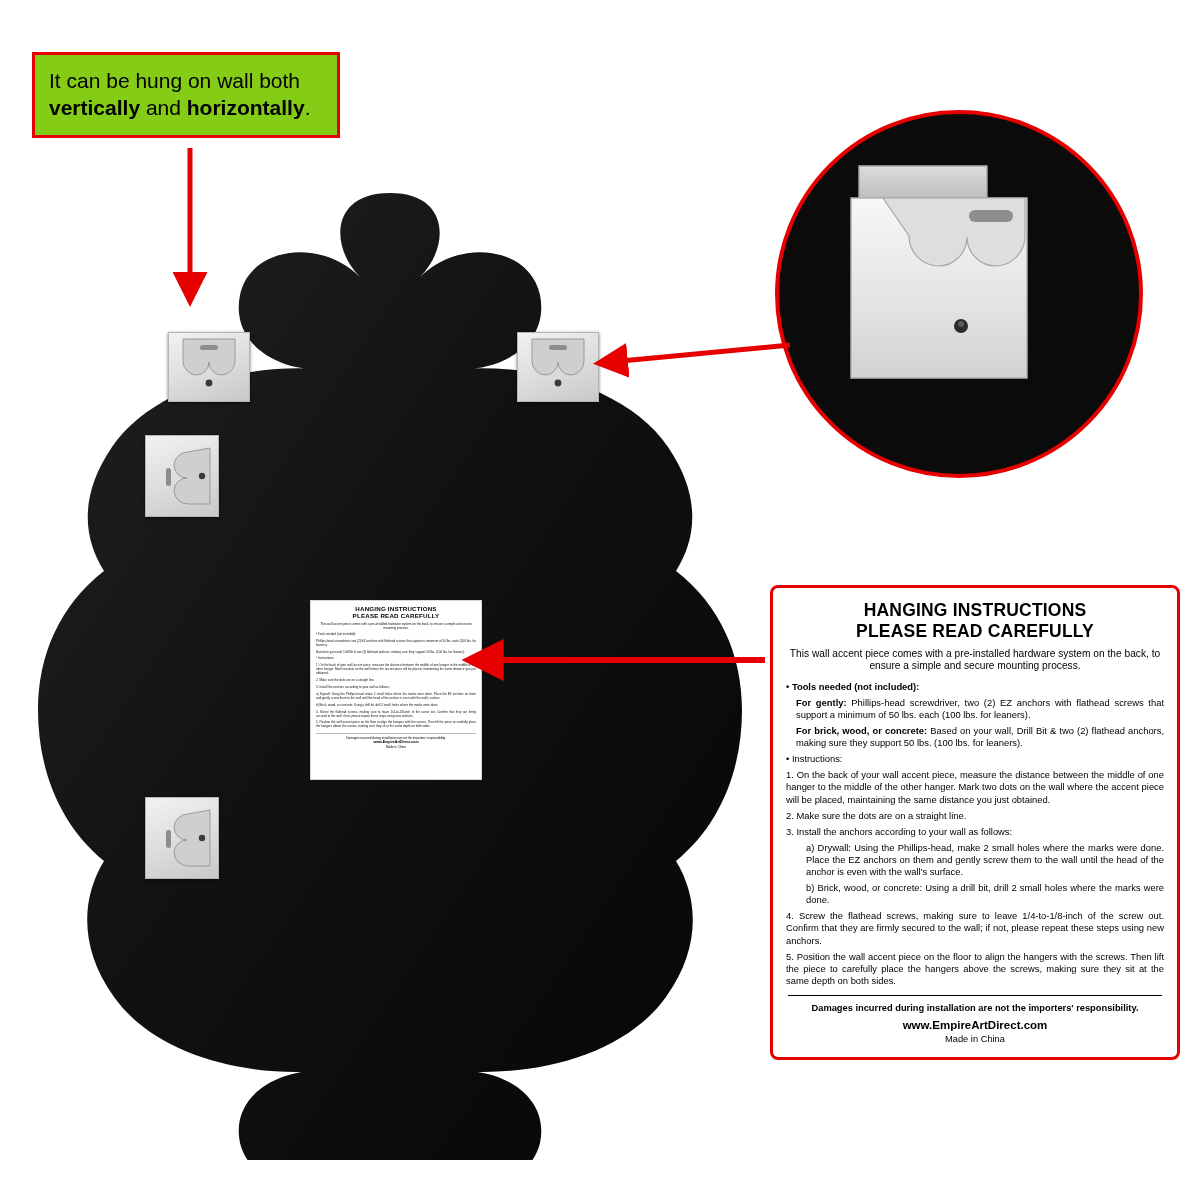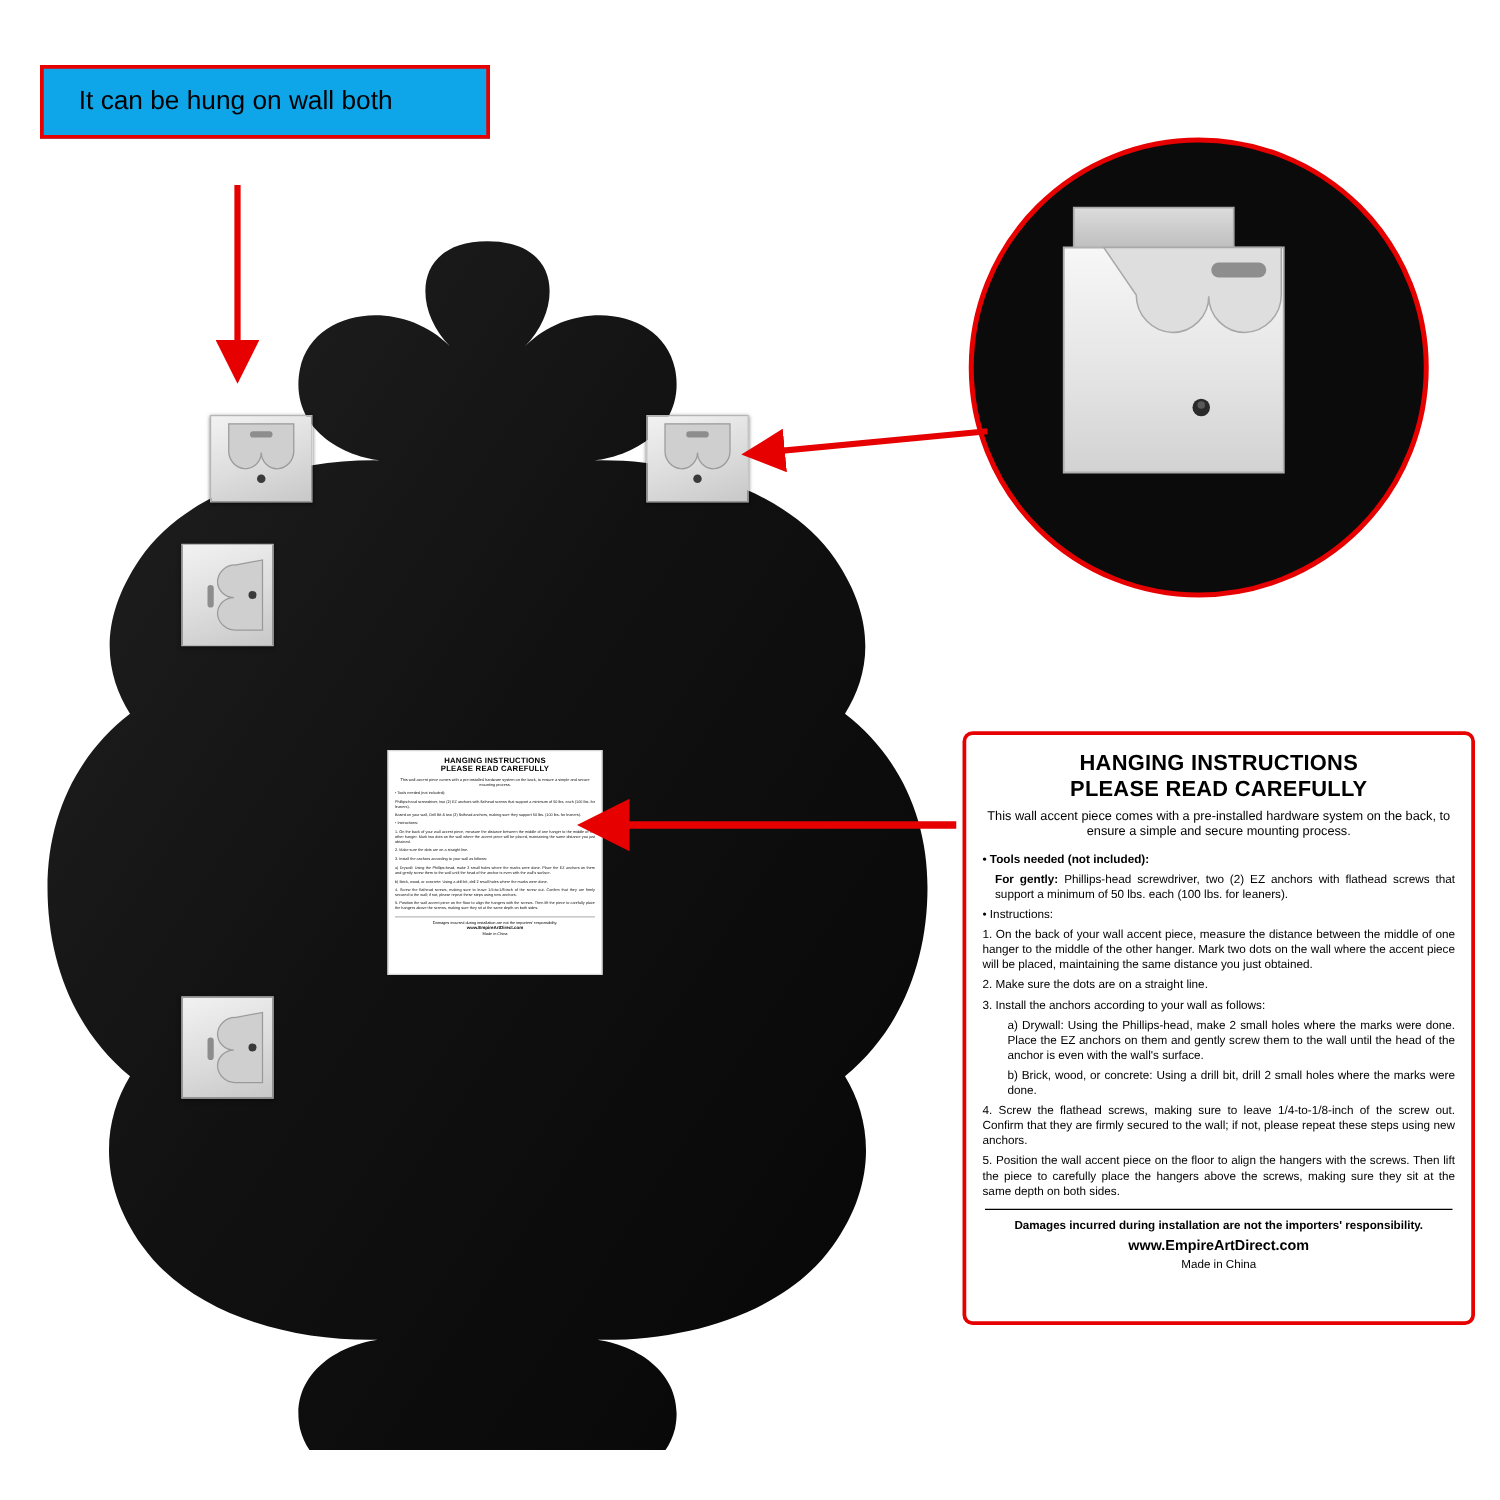--- a/index.html
+++ b/index.html
@@ -13,24 +13,24 @@
     position: relative;
     font-family: "Liberation Sans", sans-serif;
     overflow: hidden;
   }
 
   
   .callout-top {
     position: absolute;
     left: 32px;
     top: 52px;
-    width: 360px;
+    width: 308px;
     border: 3px solid #e60000;
-    background: #0ea5e9;
-    padding: 12px 14px 14px 28px;
+    background: #84cc16;
+    padding: 12px 14px 14px 14px;
     box-sizing: border-box;
   }
   .callout-top .line {
     font-size: 21px;
     line-height: 27px;
     color: #000;
   }
   .callout-top .b { font-weight: bold; }
 
   
@@ -303,38 +303,45 @@
 <div class="panel">
   <h1>HANGING INSTRUCTIONS</h1>
   <h1>PLEASE READ CAREFULLY</h1>
   <div class="subtitle">This wall accent piece comes with a pre-installed hardware system on the back, to ensure a simple and secure mounting process.</div>
 
   <div class="sec"><b>• Tools needed (not included):</b></div>
   <div class="sec indent1">
     <b>For gently:</b>
     <span>Phillips-head  screwdriver, two (2) EZ anchors with flathead  screws that support a minimum of 50 lbs. each (100 lbs. for leaners).</span>
   </div>
+  <div class="sec indent1">
+    <b>For brick, wood, or concrete:</b>
+    <span>Based on your wall, Drill Bit &amp; two (2) flathead anchors, making sure they support 50 lbs. (100 lbs. for leaners).</span>
+  </div>
 
   <div class="sec">• Instructions:</div>
   <div class="sec">1. On the back of your wall accent piece, measure the distance between the middle of one hanger to the middle of the other hanger. Mark two dots on the wall where the accent piece will be placed, maintaining the same distance you just obtained.</div>
   <div class="sec">2. Make sure the dots are on a straight line.</div>
   <div class="sec">3. Install the anchors according to your wall as follows:</div>
   <div class="sec indent2">a) Drywall:  Using the Phillips-head, make 2 small holes where the marks were done. Place the EZ anchors on them and gently screw them to the wall until the head of the anchor is even with the wall's surface.</div>
   <div class="sec indent2">b) Brick, wood, or concrete: Using a drill bit, drill 2 small holes where the marks were done.</div>
   <div class="sec">4. Screw the flathead screws, making sure to leave 1/4-to-1/8-inch of the screw out. Confirm that they are firmly secured to the wall; if not, please repeat these steps using new anchors.</div>
   <div class="sec">5. Position the wall accent piece on the floor to align the hangers with the screws. Then lift the piece to carefully place the hangers above the screws, making sure they sit at the same depth on both sides.</div>
 
   <div class="divider"></div>
   <div class="foot-dmg">Damages incurred during installation are not the importers' responsibility.</div>
   <div class="foot-url">www.EmpireArtDirect.com</div>
   <div class="foot-made">Made in China</div>
 </div>
 
 <div class="callout-top">
   <div class="line">It can be hung on wall both</div>
+  <div class="line">
+    <span class="b">vertically</span><span> and </span><span class="b">horizontally</span><span>.</span>
+  </div>
 </div>
 
 <svg class="arrow-layer" width="1200" height="1200" viewBox="0 0 1200 1200">
   <defs>
     <marker id="ah" markerWidth="7" markerHeight="7" refX="5.6" refY="3.5" orient="auto">
       <polygon points="0 0, 7 3.5, 0 7" fill="#e60000"></polygon>
     </marker>
   </defs>
 
   <line x1="190" y1="148" x2="190" y2="300" stroke="#e60000" stroke-width="5" marker-end="url(#ah)"></line>

